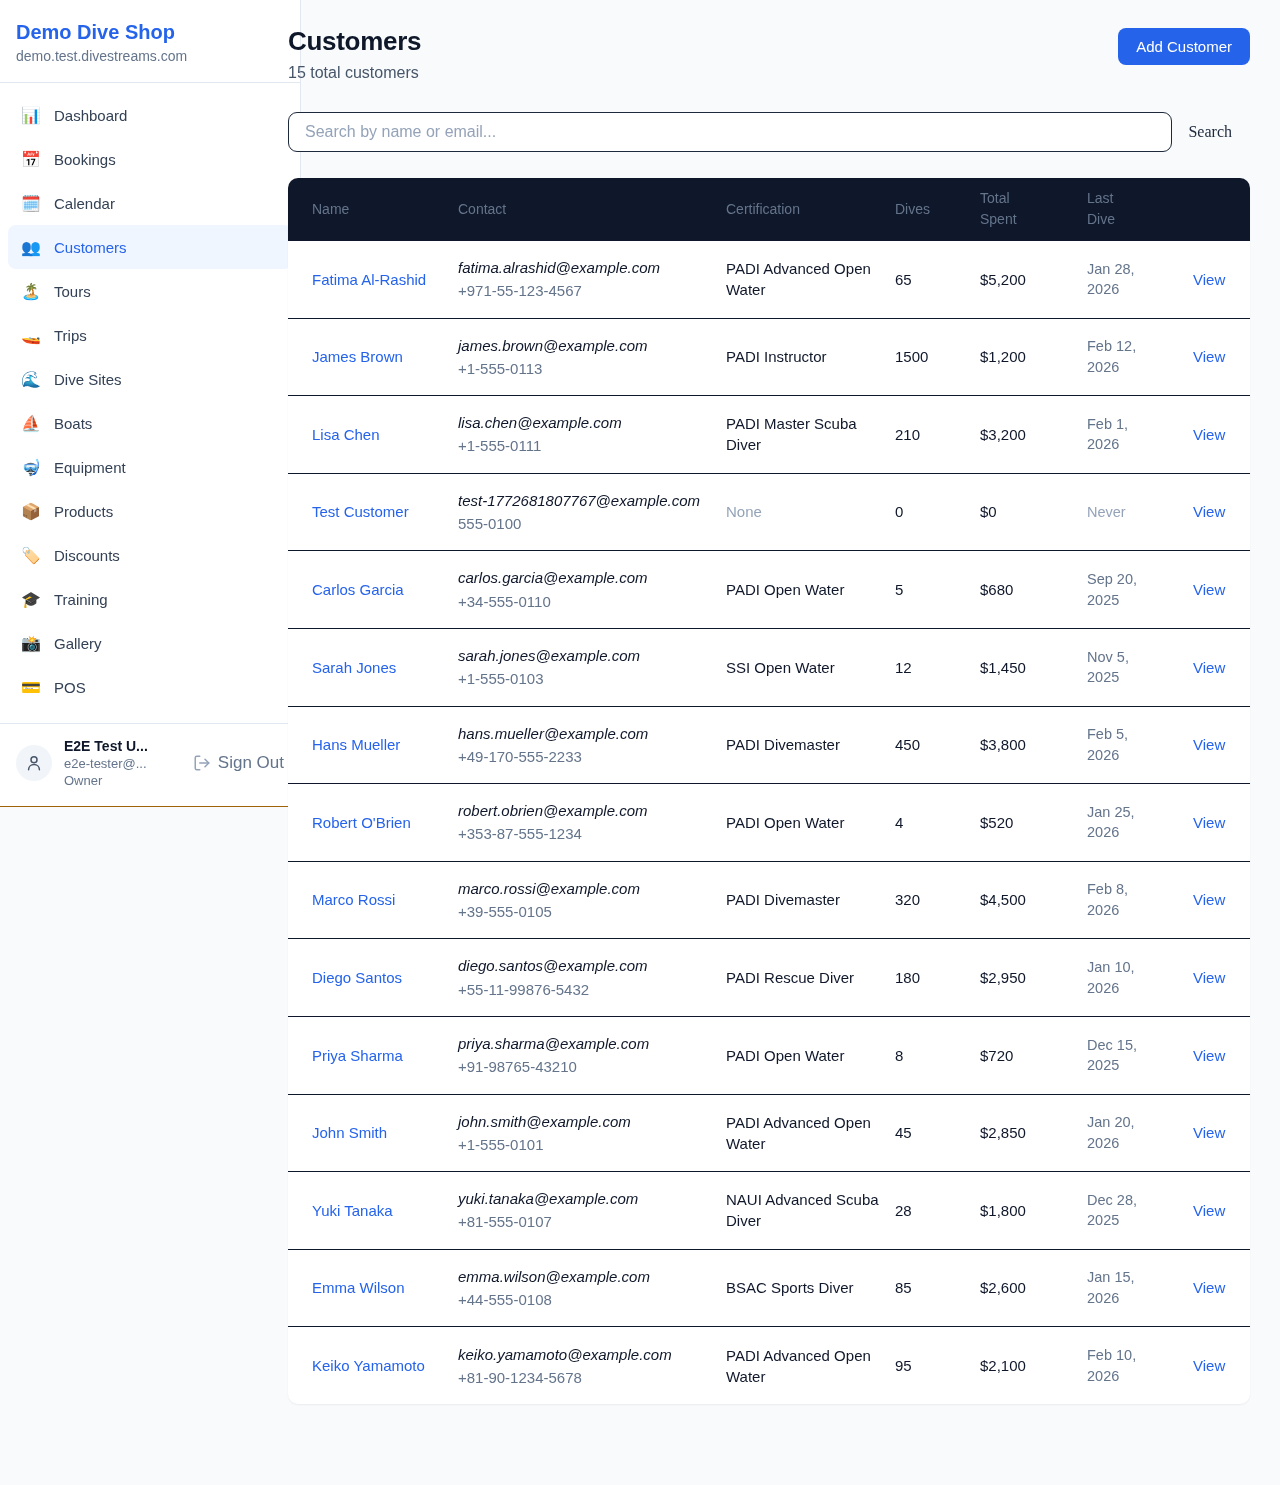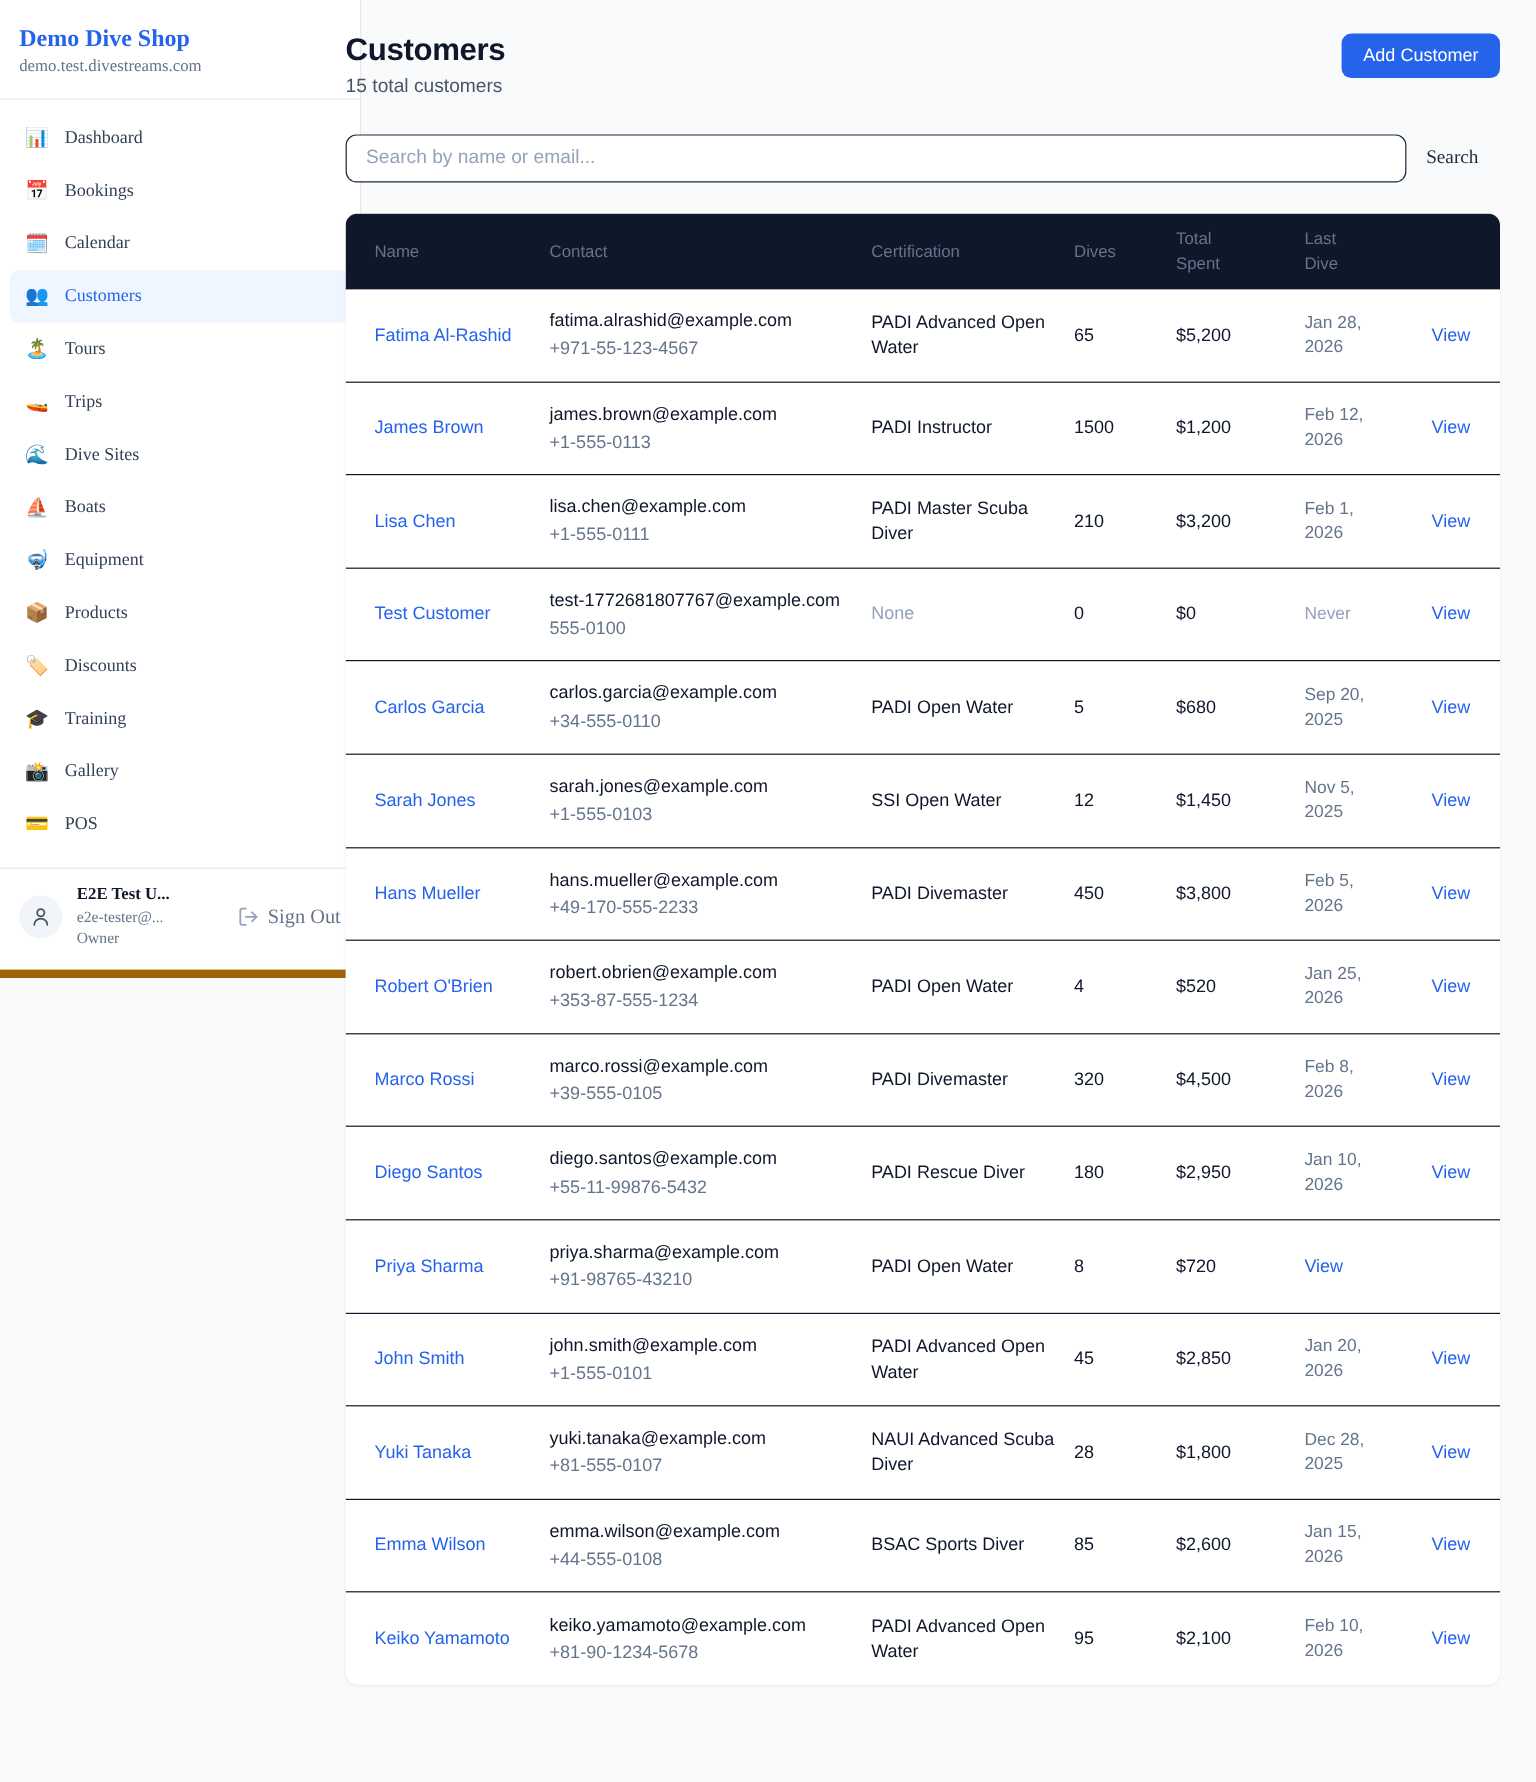--- a/index.html
+++ b/index.html
@@ -10,22 +10,22 @@
     color: #0f172a;
     overflow: hidden;
   }
 
   
   .sidebar {
     position: absolute; top: 0; left: 0;
     width: 301px;
     background: #ffffff;
     border-right: 1px solid #e2e8f0;
-    border-bottom: 7px solid #a16207;
-    display: flex; flex-direction: column; font-family: Liberation Serif, serif;
+    border-bottom: 1px solid #a16207;
+    display: flex; flex-direction: column;
   }
   .sidebar-header { padding: 20px 16px 18px 16px; border-bottom: 1px solid #e2e8f0; }
   .shop-name { color: #2563eb; font-size: 20px; font-weight: bold; line-height: 1.2; }
   .shop-domain { color: #64748b; font-size: 14px; margin-top: 4px; }
   .nav { padding: 10px 8px 12px 8px; }
   .nav-item {
     display: flex; align-items: center;
     height: 44px; padding: 0 12px;
     border-radius: 8px;
     font-size: 15px; color: #334155;
@@ -107,21 +107,21 @@
     background: #0f172a;
     border-bottom: 1px solid #0f172a;
     min-height: 62px;
   }
   .th { font-size: 14px; color: #64748b; padding: 10px 12px 10px 0; }
   .th.narrow { max-width: 58px; line-height: 1.5; }
   .trow { border-bottom: 1px solid #0f172a; min-height: 77px; }
   .trow:last-child { border-bottom: none; }
   .cell { padding: 16px 12px 16px 0; font-size: 15px; line-height: 1.42; }
   .cust-name { color: #2563eb; font-weight: 500; cursor: pointer; text-decoration: none; display: inline-block; max-width: 120px; }
-  .email { color: #0f172a; overflow-wrap: anywhere; }
+  .email { color: #0f172a; overflow-wrap: anywhere; font-style: italic; }
   .phone { color: #64748b; margin-top: 2px; }
   .cell.cert { color: #0f172a; }
   .cell.dives, .cell.spent { color: #0f172a; }
   .cell.lastdive { color: #64748b; font-size: 14.5px; }
   .cell.lastdive .dateval { display: inline-block; max-width: 66px; }
   .view-link { color: #2563eb; cursor: pointer; text-decoration: none; }
   .muted { color: #94a3b8 !important; }
 </style>
 </head>
 <body>
@@ -403,20 +403,21 @@
       <div class="cell name">
         <a class="cust-name">Priya Sharma</a>
       </div>
       <div class="cell contact">
         <div class="email">priya.sharma@example.com</div>
         <div class="phone">+91-98765-43210</div>
       </div>
       <div class="cell cert">PADI Open Water</div>
       <div class="cell dives">8</div>
       <div class="cell spent">$720</div>
+      <div class="cell lastdive"><span class="dateval">Dec 15, 2025</span></div>
       <div class="cell action">
         <a class="view-link">View</a>
       </div>
     </div>
         <div class="grid-row trow">
       <div class="cell name">
         <a class="cust-name">John Smith</a>
       </div>
       <div class="cell contact">
         <div class="email">john.smith@example.com</div>

